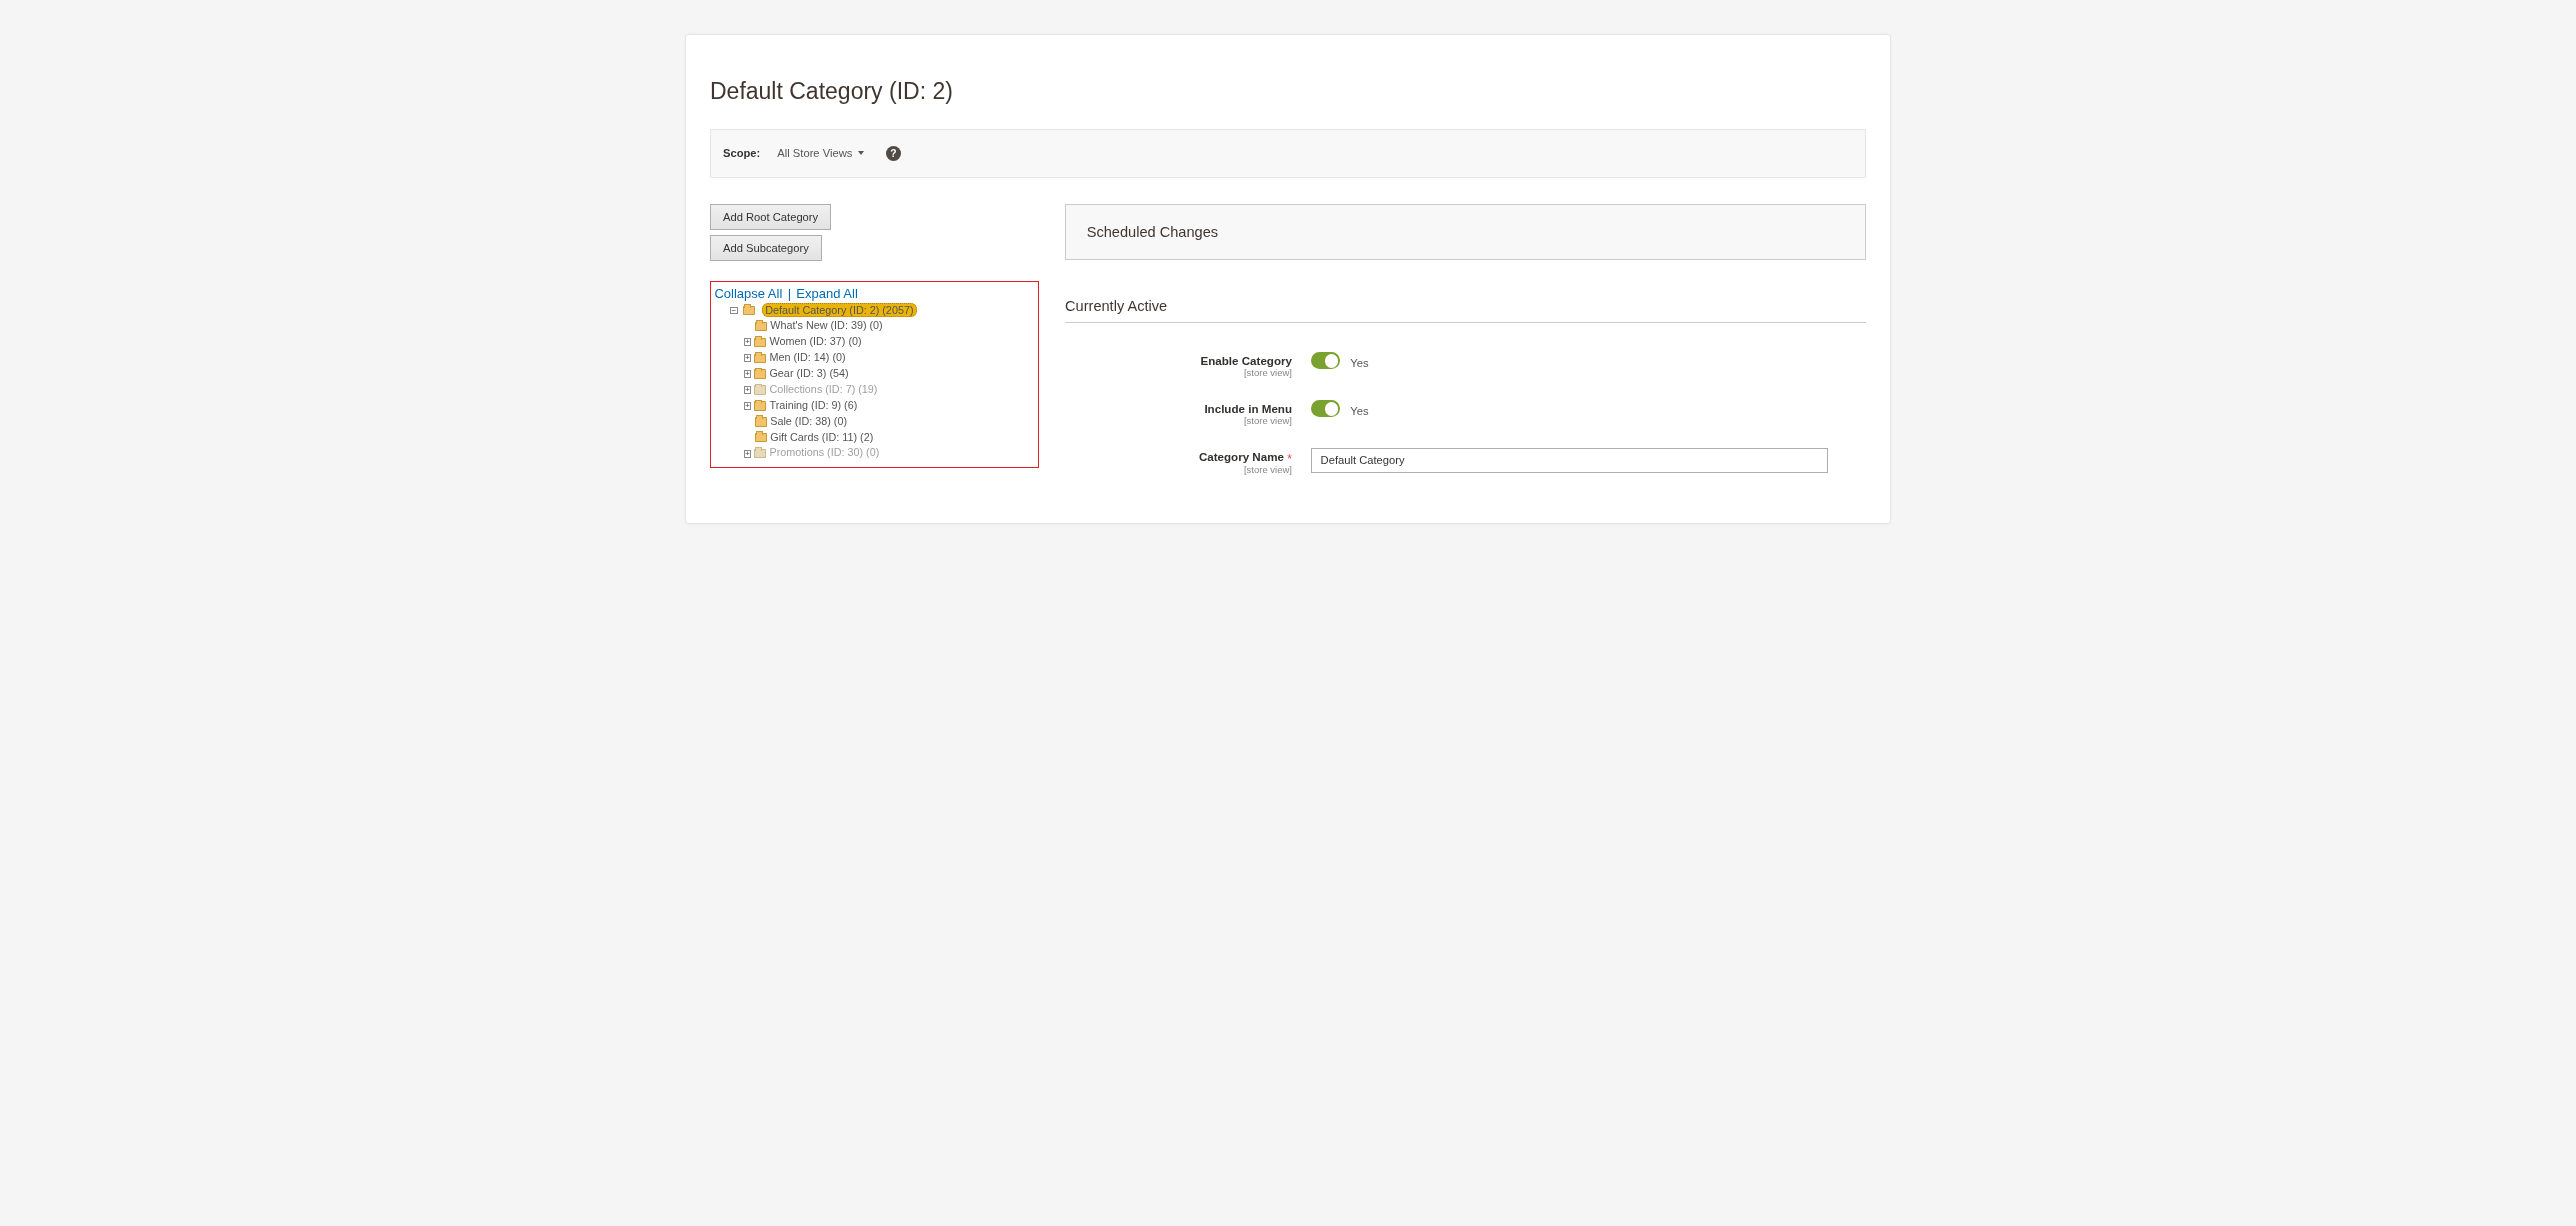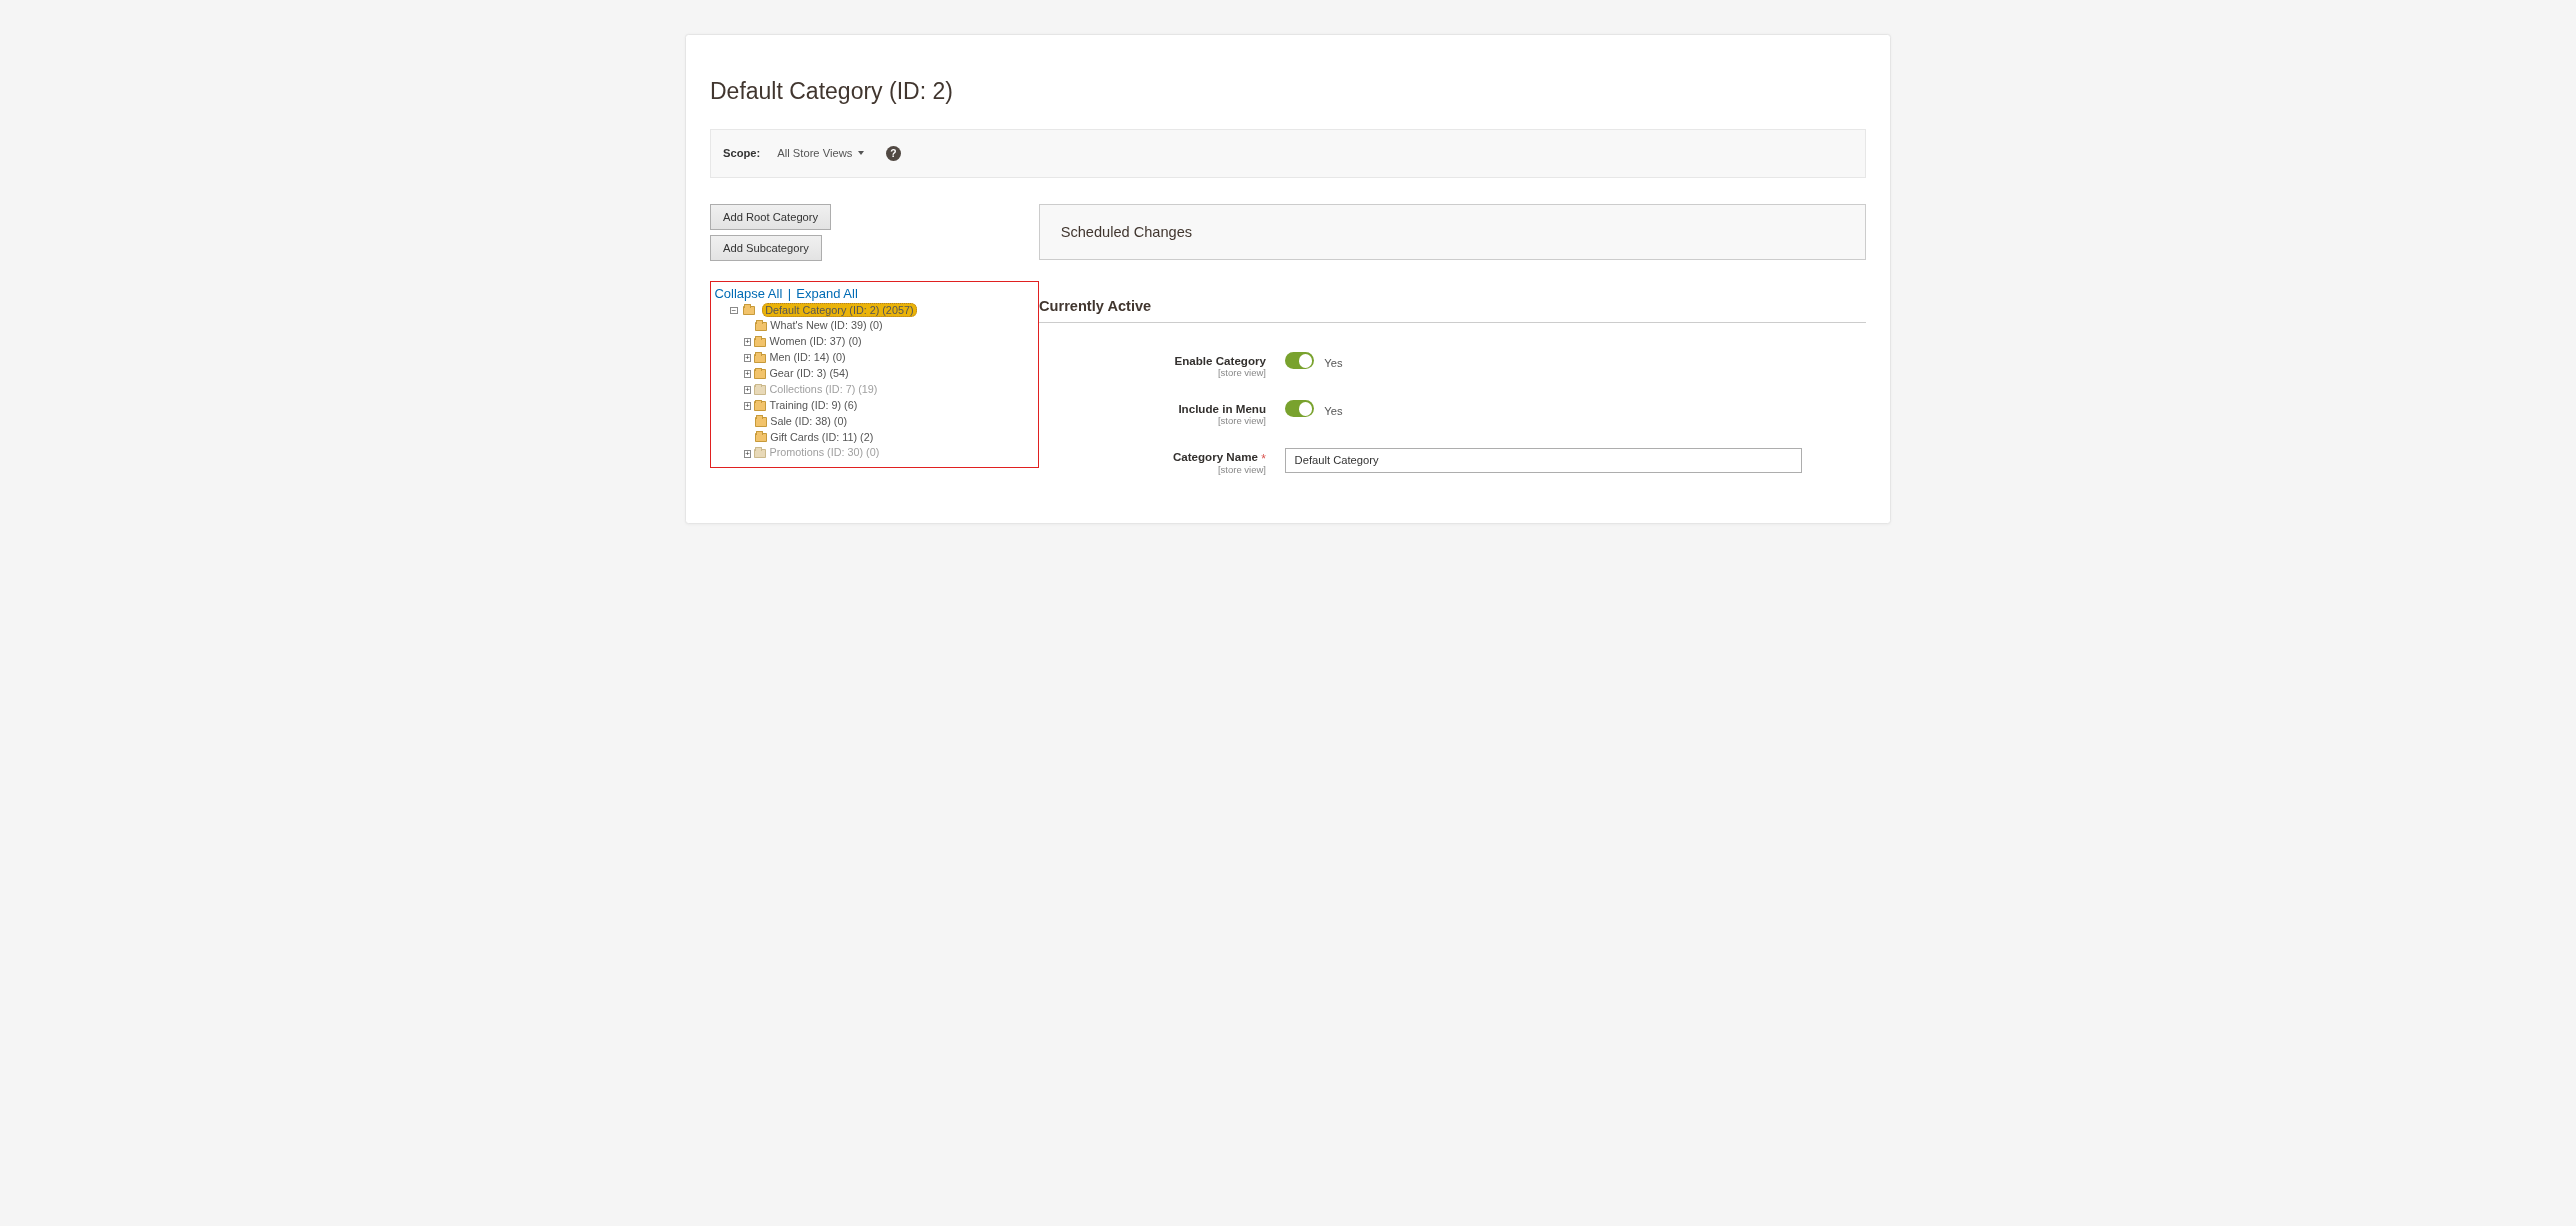--- a/index.html
+++ b/index.html
@@ -56,20 +56,21 @@
   color: #fff;
   display: inline-flex;
   align-items: center;
   justify-content: center;
   font-size: 10.3px;
   font-weight: 700;
   margin-left: 5.2px;
 }
 .content-wrap {
   display: flex;
+  gap: 26px;
 }
 .sidebar { width: 329px; flex: 0 0 329px; }
 .main { flex: 1; }
 .btn {
   display: inline-block;
   background: #e7e7e7;
   background: linear-gradient(#f0f0f0,#e3e3e3);
   border: 0.9px solid #adadad;
   padding: 6px 12px;
   font-size: 11.2px;
@@ -144,21 +145,21 @@
   border: 0.9px solid #ccc;
   background: #f8f8f8;
   padding: 19px 20.7px;
   font-size: 14.6px;
   font-weight: 300;
   color: #41362f;
   margin-bottom: 38px;
 }
 .section-title {
   font-size: 14.6px;
-  font-weight: 700;
+  font-weight: 400;
   color: #41362f;
   border-bottom: 0.9px solid #ccc;
   padding-bottom: 8.6px;
   margin-bottom: 29px;
 }
 .form-row {
   display: flex;
   align-items: flex-start;
   margin-bottom: 22.4px;
 }

